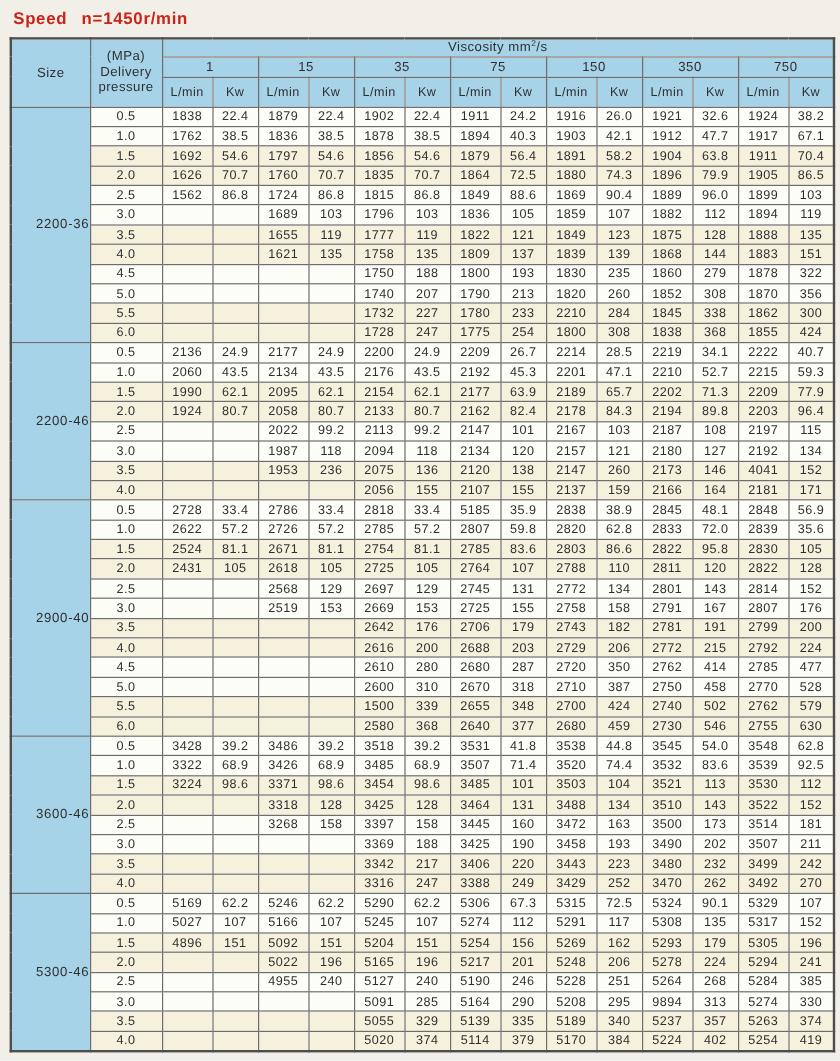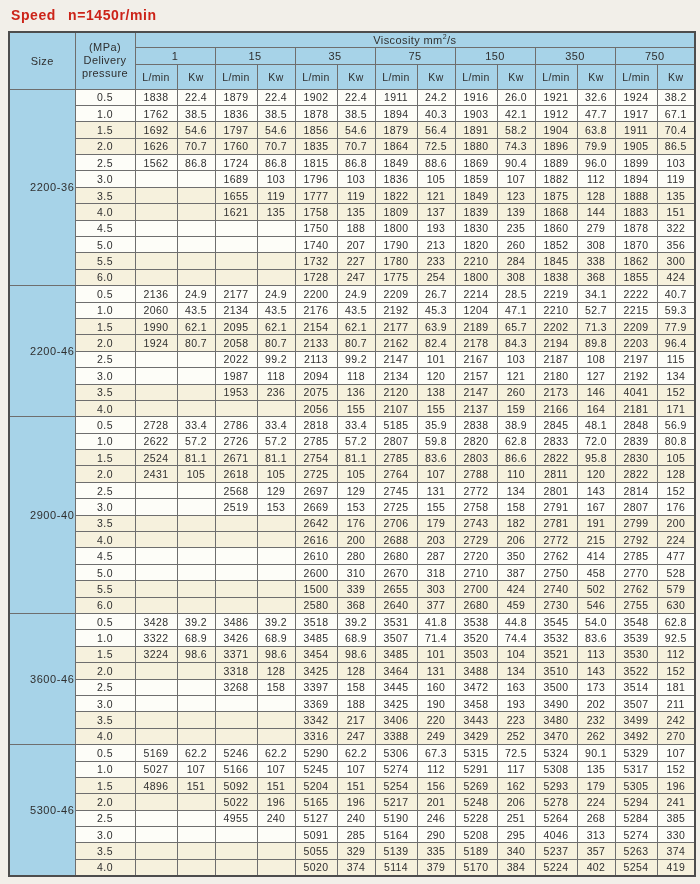--- a/index.html
+++ b/index.html
@@ -352,21 +352,21 @@
         <tr class="shade-white">
           <td class="pressure-cell">1.0</td>
           <td>2060</td>
           <td>43.5</td>
           <td>2134</td>
           <td>43.5</td>
           <td>2176</td>
           <td>43.5</td>
           <td>2192</td>
           <td>45.3</td>
-          <td>1204</td>
+          <td>2201</td>
           <td>47.1</td>
           <td>2210</td>
           <td>52.7</td>
           <td>2215</td>
           <td>59.3</td>
         </tr>
         <tr class="shade-cream">
           <td class="pressure-cell">1.5</td>
           <td>1990</td>
           <td>62.1</td>
@@ -494,21 +494,21 @@
           <td>57.2</td>
           <td>2785</td>
           <td>57.2</td>
           <td>2807</td>
           <td>59.8</td>
           <td>2820</td>
           <td>62.8</td>
           <td>2833</td>
           <td>72.0</td>
           <td>2839</td>
-          <td>80.8</td>
+          <td>35.6</td>
         </tr>
         <tr class="shade-cream">
           <td class="pressure-cell">1.5</td>
           <td>2524</td>
           <td>81.1</td>
           <td>2671</td>
           <td>81.1</td>
           <td>2754</td>
           <td>81.1</td>
           <td>2785</td>
@@ -641,21 +641,21 @@
         </tr>
         <tr class="shade-cream">
           <td class="pressure-cell">5.5</td>
           <td></td>
           <td></td>
           <td></td>
           <td></td>
           <td>1500</td>
           <td>339</td>
           <td>2655</td>
-          <td>303</td>
+          <td>348</td>
           <td>2700</td>
           <td>424</td>
           <td>2740</td>
           <td>502</td>
           <td>2762</td>
           <td>579</td>
         </tr>
         <tr class="shade-cream">
           <td class="pressure-cell">6.0</td>
           <td></td>
@@ -901,21 +901,21 @@
           <td></td>
           <td></td>
           <td></td>
           <td></td>
           <td>5091</td>
           <td>285</td>
           <td>5164</td>
           <td>290</td>
           <td>5208</td>
           <td>295</td>
-          <td>4046</td>
+          <td>9894</td>
           <td>313</td>
           <td>5274</td>
           <td>330</td>
         </tr>
         <tr class="shade-cream">
           <td class="pressure-cell">3.5</td>
           <td></td>
           <td></td>
           <td></td>
           <td></td>

